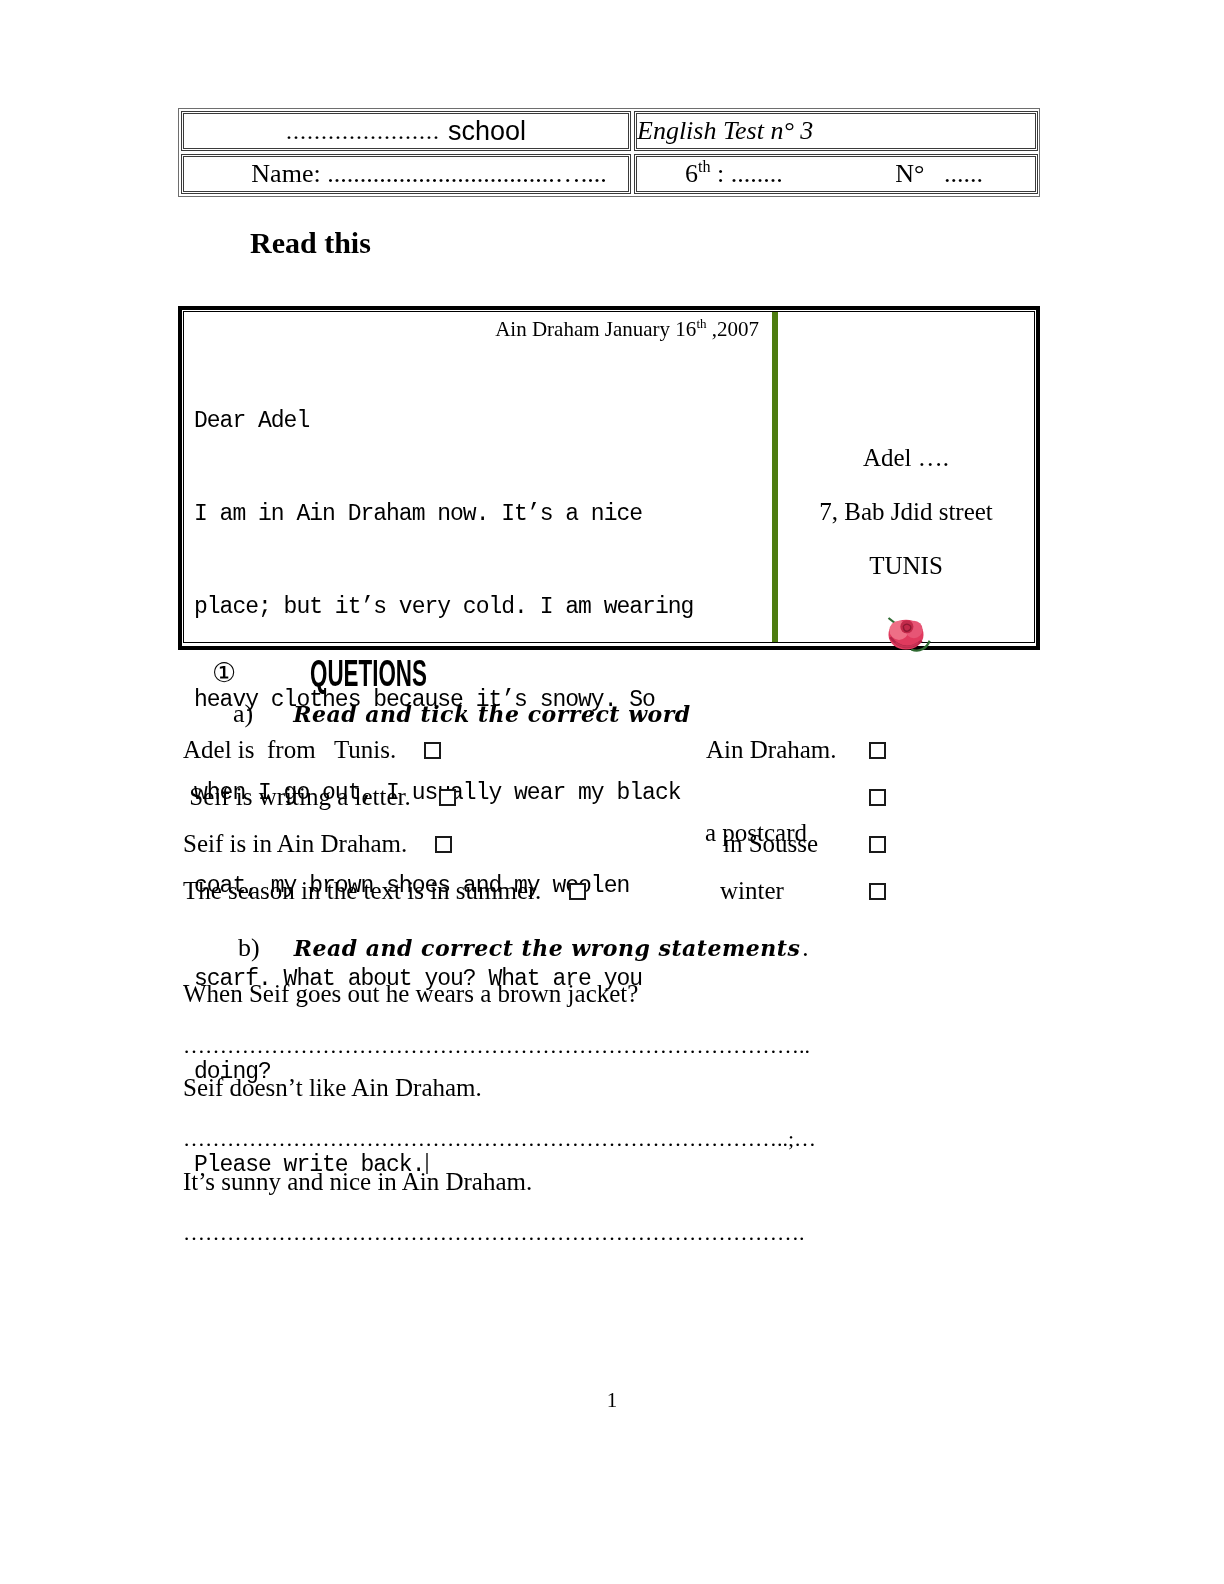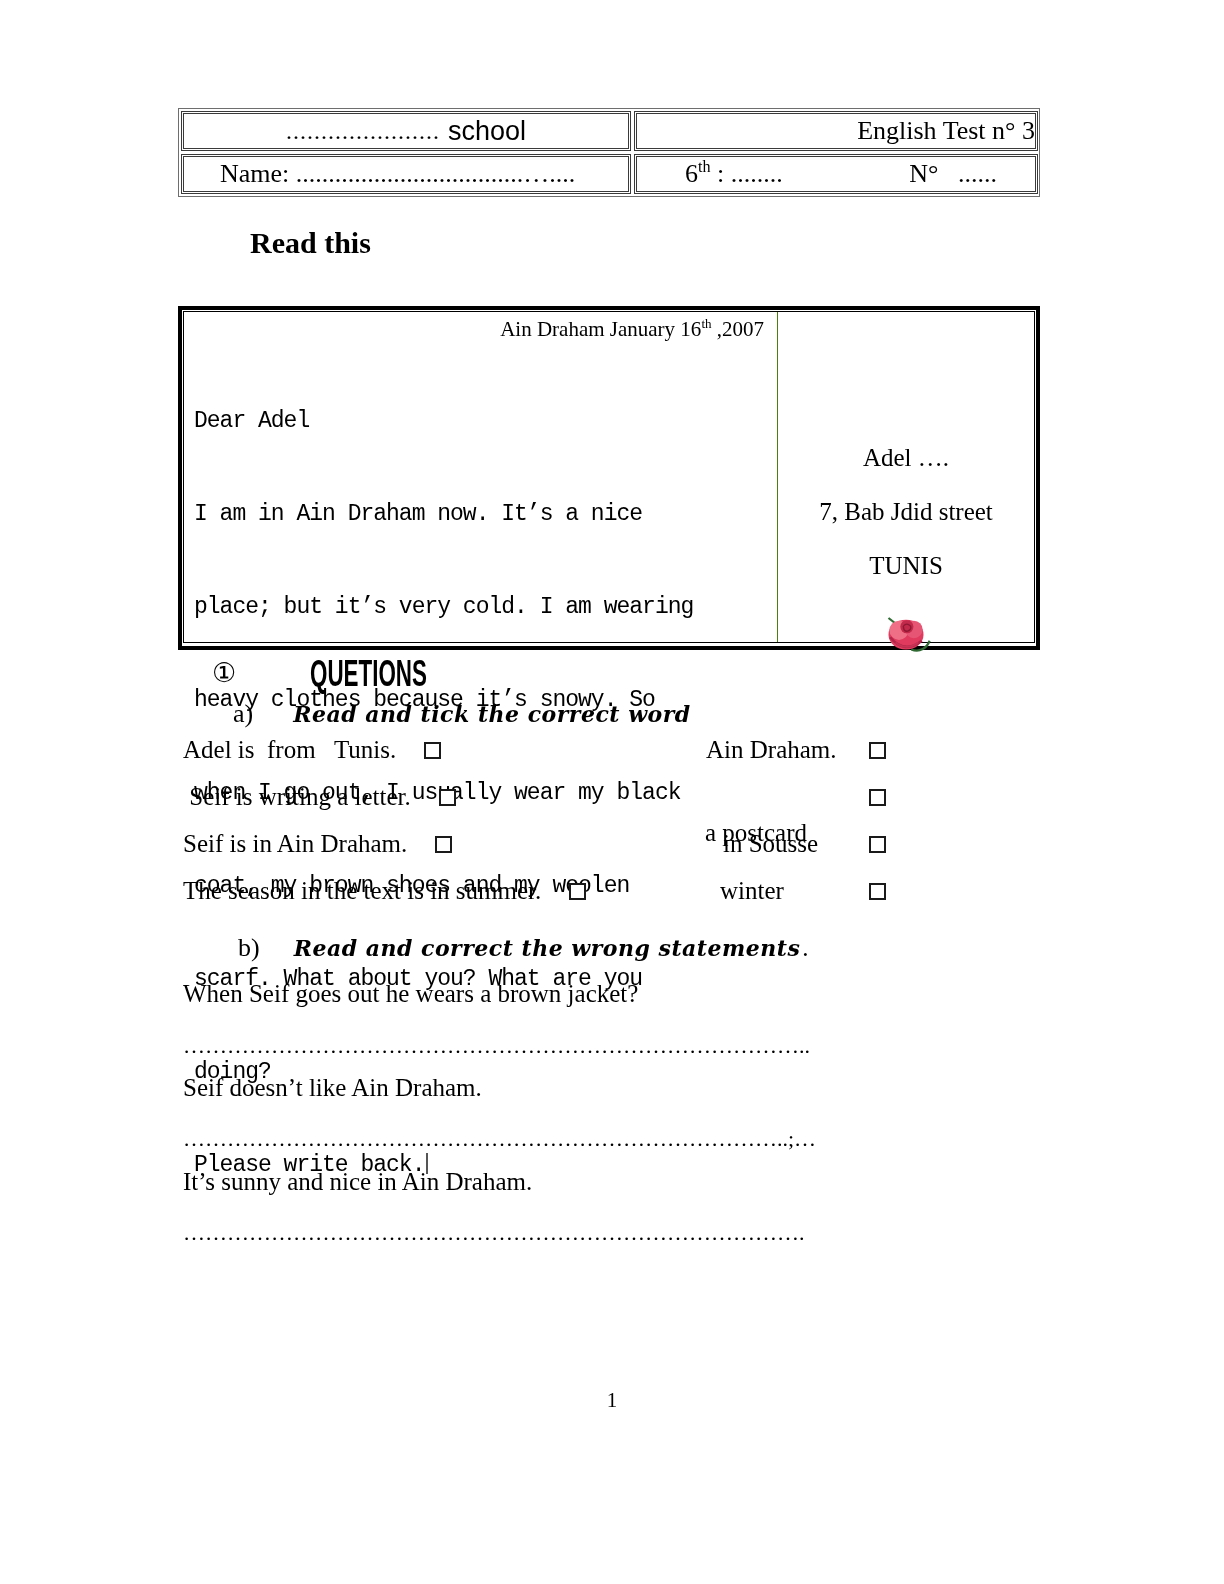--- a/index.html
+++ b/index.html
@@ -17,43 +17,43 @@
     display:grid; grid-template-columns:450px 404px; grid-auto-rows:40px;
     gap:3px;
   }
   .hdr-cell {
     border:3px double #3a3a3a; background:#fff;
     display:flex; align-items:center; font-size:26px;
   }
   .c-school { justify-content:center; }
   .c-school .dots { font-size:24px; letter-spacing:1px; }
   .c-school .school-word { font-family:"Liberation Sans", sans-serif; font-size:27px; margin-left:8px; }
-  .c-test { justify-content:flex-end; }
-  .c-name { padding-left:36px; }
-  .c-grade { padding-left:48px; padding-right:38px; justify-content:space-between; }
+  .c-test { justify-content:flex-start;font-style:italic; }
+  .c-name { padding-left:46px;justify-content:center; }
+  .c-grade { padding-left:48px; padding-right:52px; justify-content:space-between; }
   sup { font-size:0.62em; vertical-align:super; line-height:0; }
 
   
   .read-this {
     left:222px; top:226px;
     font-family:Liberation Serif, serif; font-weight:bold; font-size:30px;margin-left:28px;
   }
 
   
   .letter-box {
     left:178px; top:306px; width:862px; height:344px;
     border:4px solid #000; background:#fff;
   }
   .letter-inner {
     border:1px solid #000; margin:1px; height:332px;
     display:flex;
   }
   .letter-left {
     width:594px; padding:5px 13px 4px 10px;
-    border-right:1px solid #4d7c0f;
+    border-right:6px solid #4d7c0f;
   }
   .letter-date {
     text-align:right; font-size:21px; margin-bottom:2px;
   }
   .letter-body {
     font-family:"Liberation Mono", monospace; font-size:23px; line-height:31px;
     white-space:pre; letter-spacing:-1px;
   }
   .caret {
     display:inline-block; width:2px; height:21px; background:#555;

